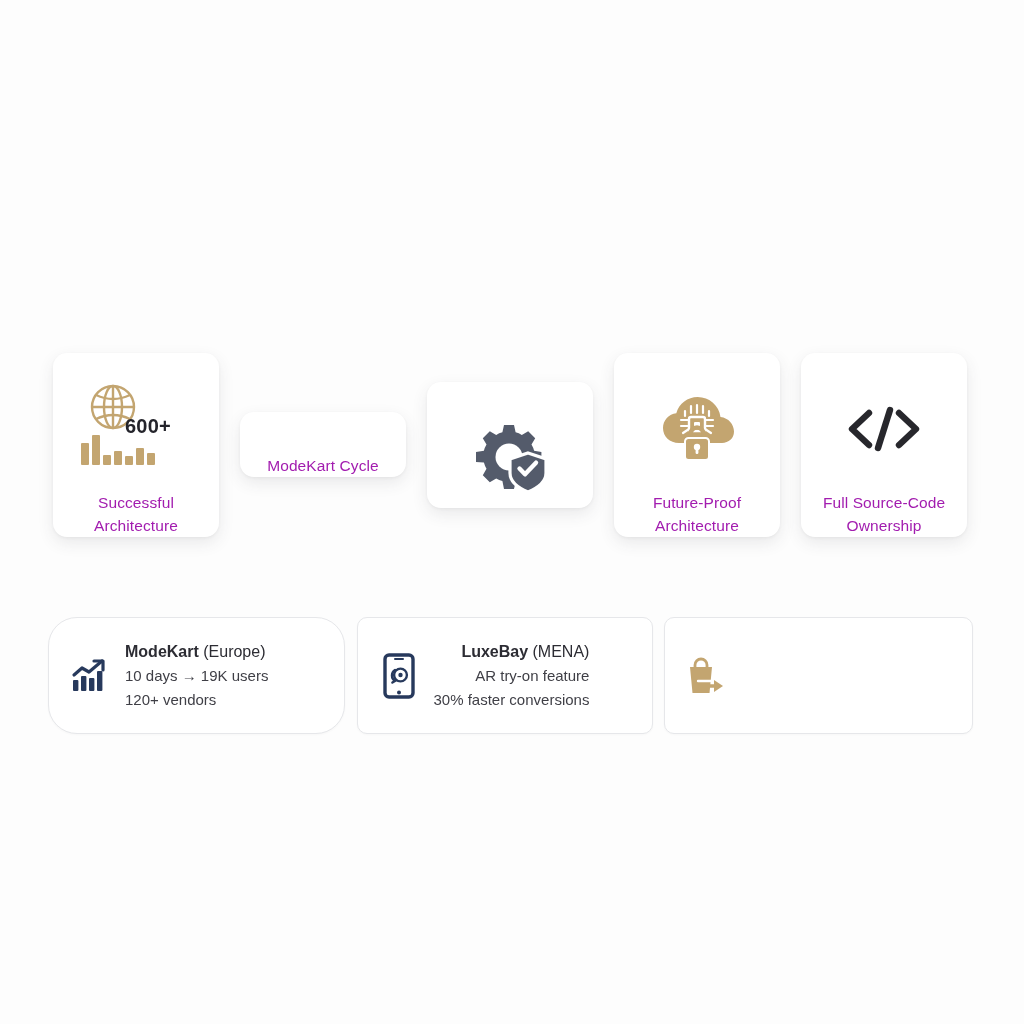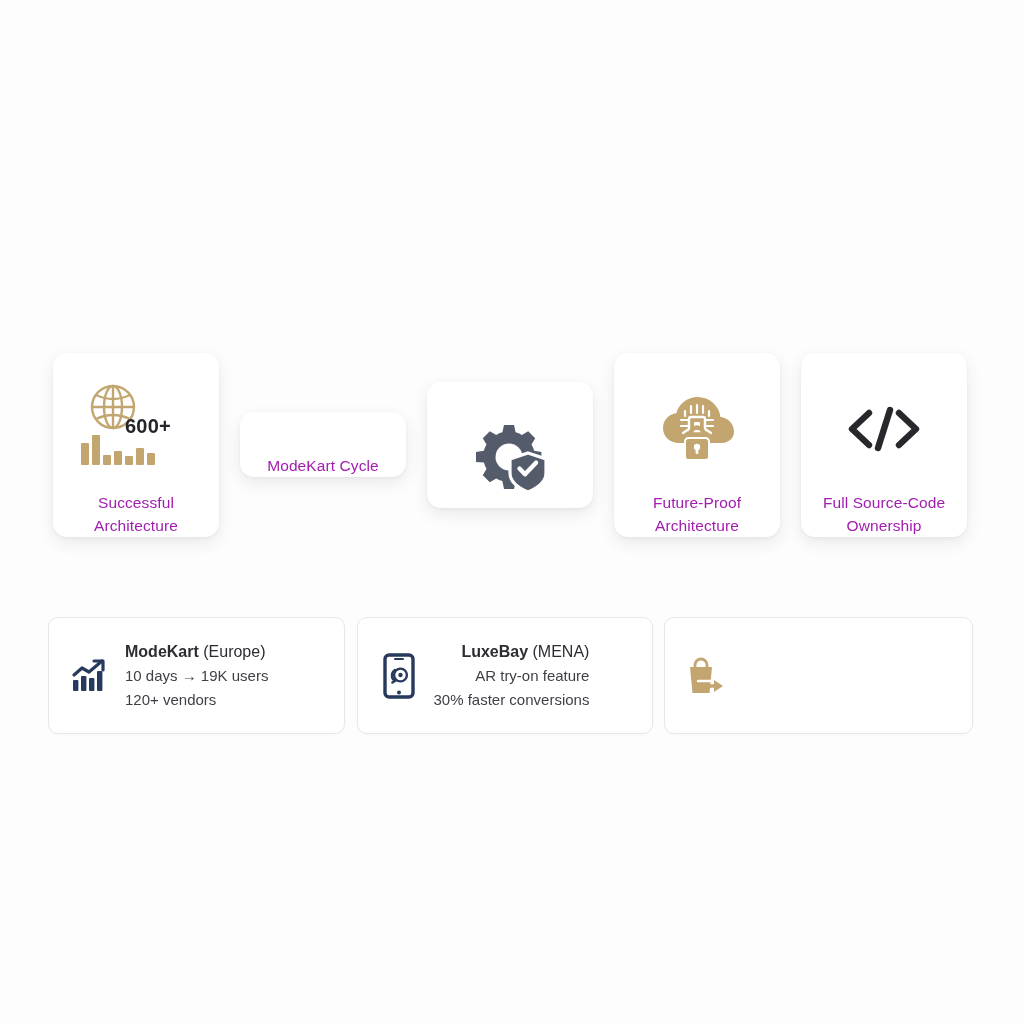--- a/index.html
+++ b/index.html
@@ -90,21 +90,21 @@
   }
   .case-card {
     background: #ffffff;
     border: 1px solid #e6e7ea;
     border-radius: 10px;
     display: flex;
     align-items: center;
     padding: 0 18px;
     box-shadow: 0 1px 2px rgba(60,60,70,0.03);
   }
-  .case-1 { width: 297px; }
+  .case-1 { width: 297px; border-radius: 29px; }
   .case-2 { width: 296px; text-align: right; }
   .case-3 { width: 309px; }
   .case-icon { flex: 0 0 auto; width: 46px; display: flex; align-items: center; justify-content: center; }
   .case-body { margin-left: 12px; }
   .case-title { font-size: 16px; color: #2c2c33; line-height: 25px; white-space: nowrap; }
   .case-title b { font-weight: bold; }
   .case-title span { font-weight: normal; }
   .case-line { font-size: 15px; color: #3f3f46; line-height: 24px; white-space: nowrap; }
 </style>
 </head>

